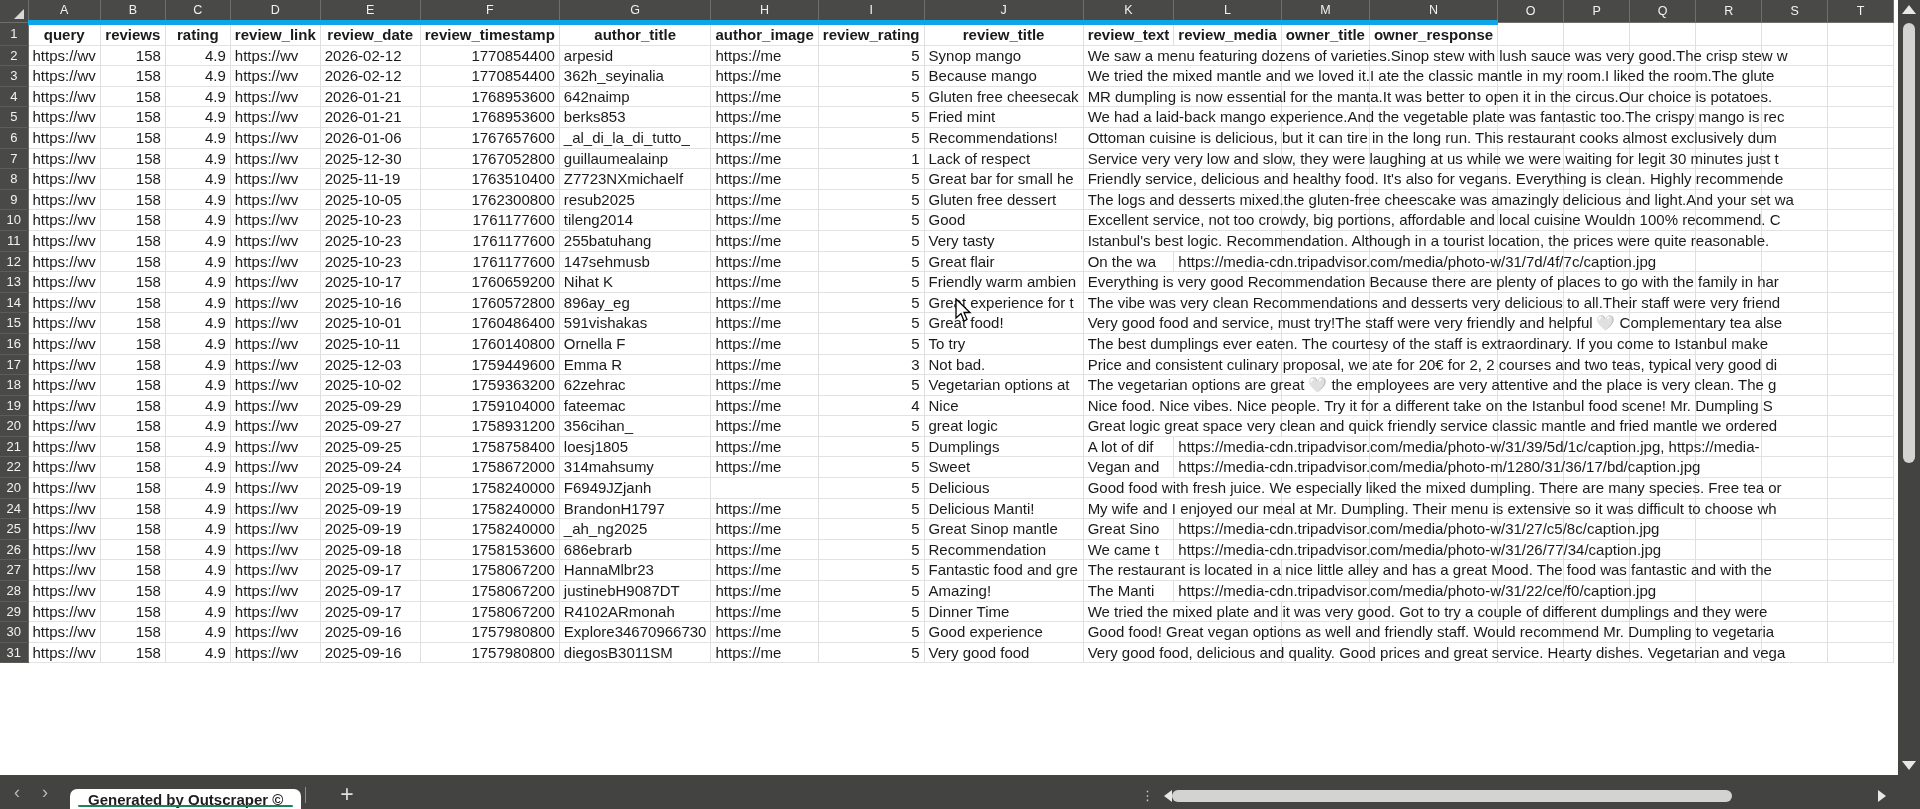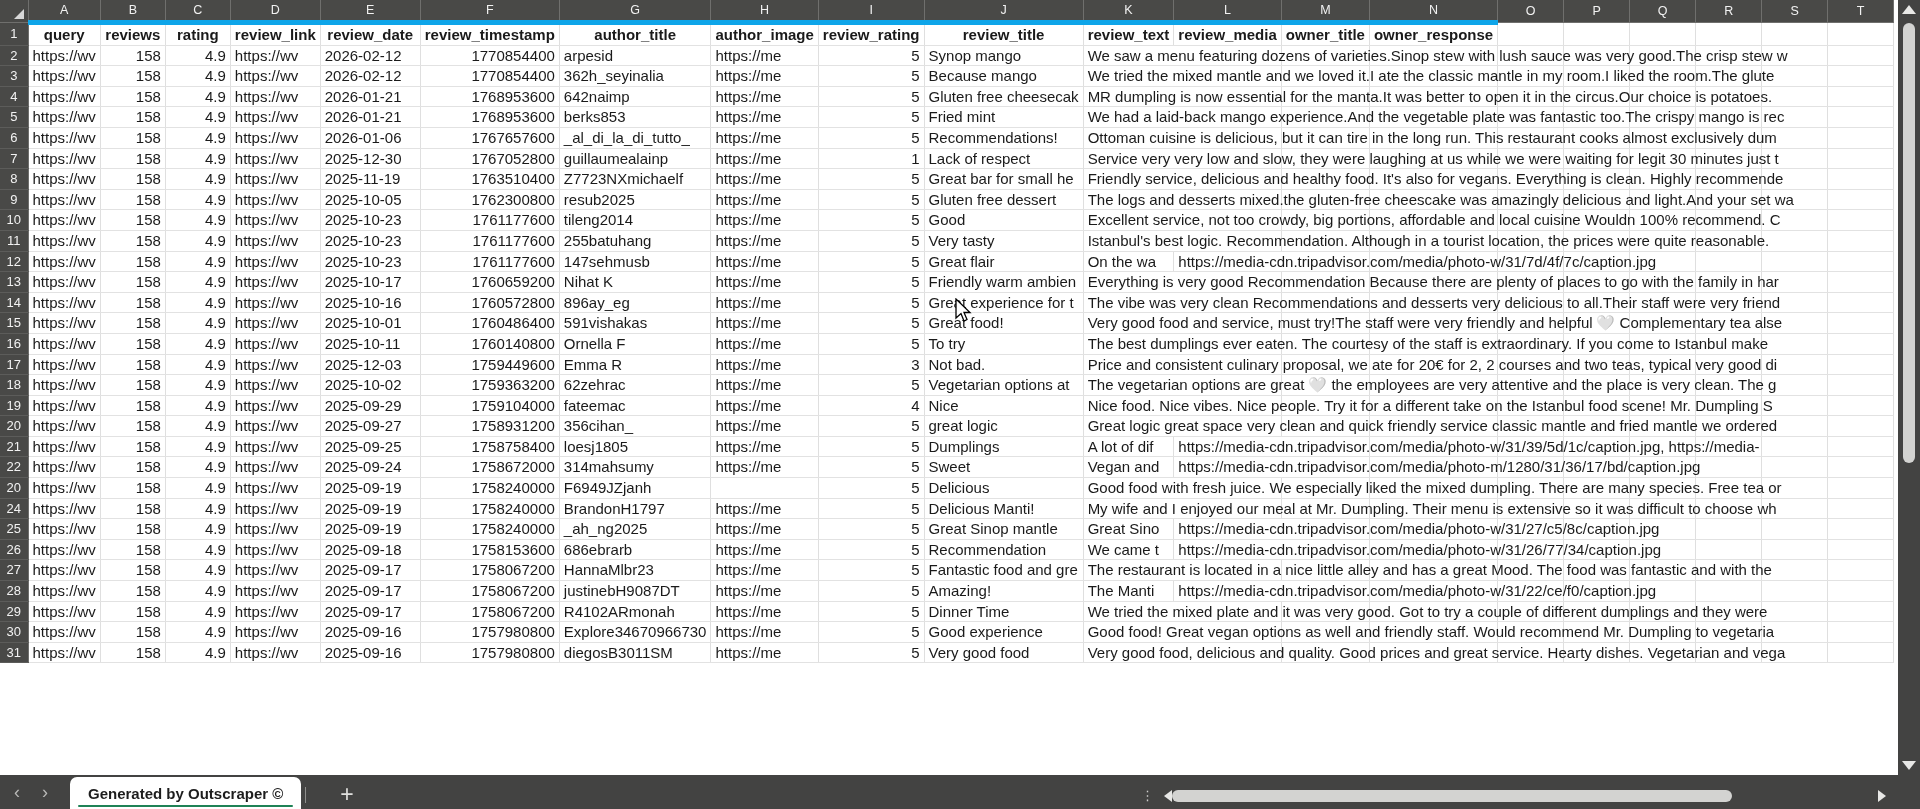--- a/index.html
+++ b/index.html
@@ -137,21 +137,21 @@
     user-select: none;
   }
   .nav-arrows span { cursor: default; }
 
   .sheet-tab {
     position: relative;
     margin-left: 22px;
     height: 20px;
     background: #ffffff;
     border-radius: 7px 7px 0 0;
-    padding: 16px 18px;
+    padding: 4px 18px;
     display: flex;
     align-items: center;
     color: #1d1d1d;
     font-size: 15px;
     font-weight: bold;
     white-space: nowrap;
   }
   .sheet-tab .underline {
     position: absolute;
     left: 8px; right: 8px; bottom: 2px;

